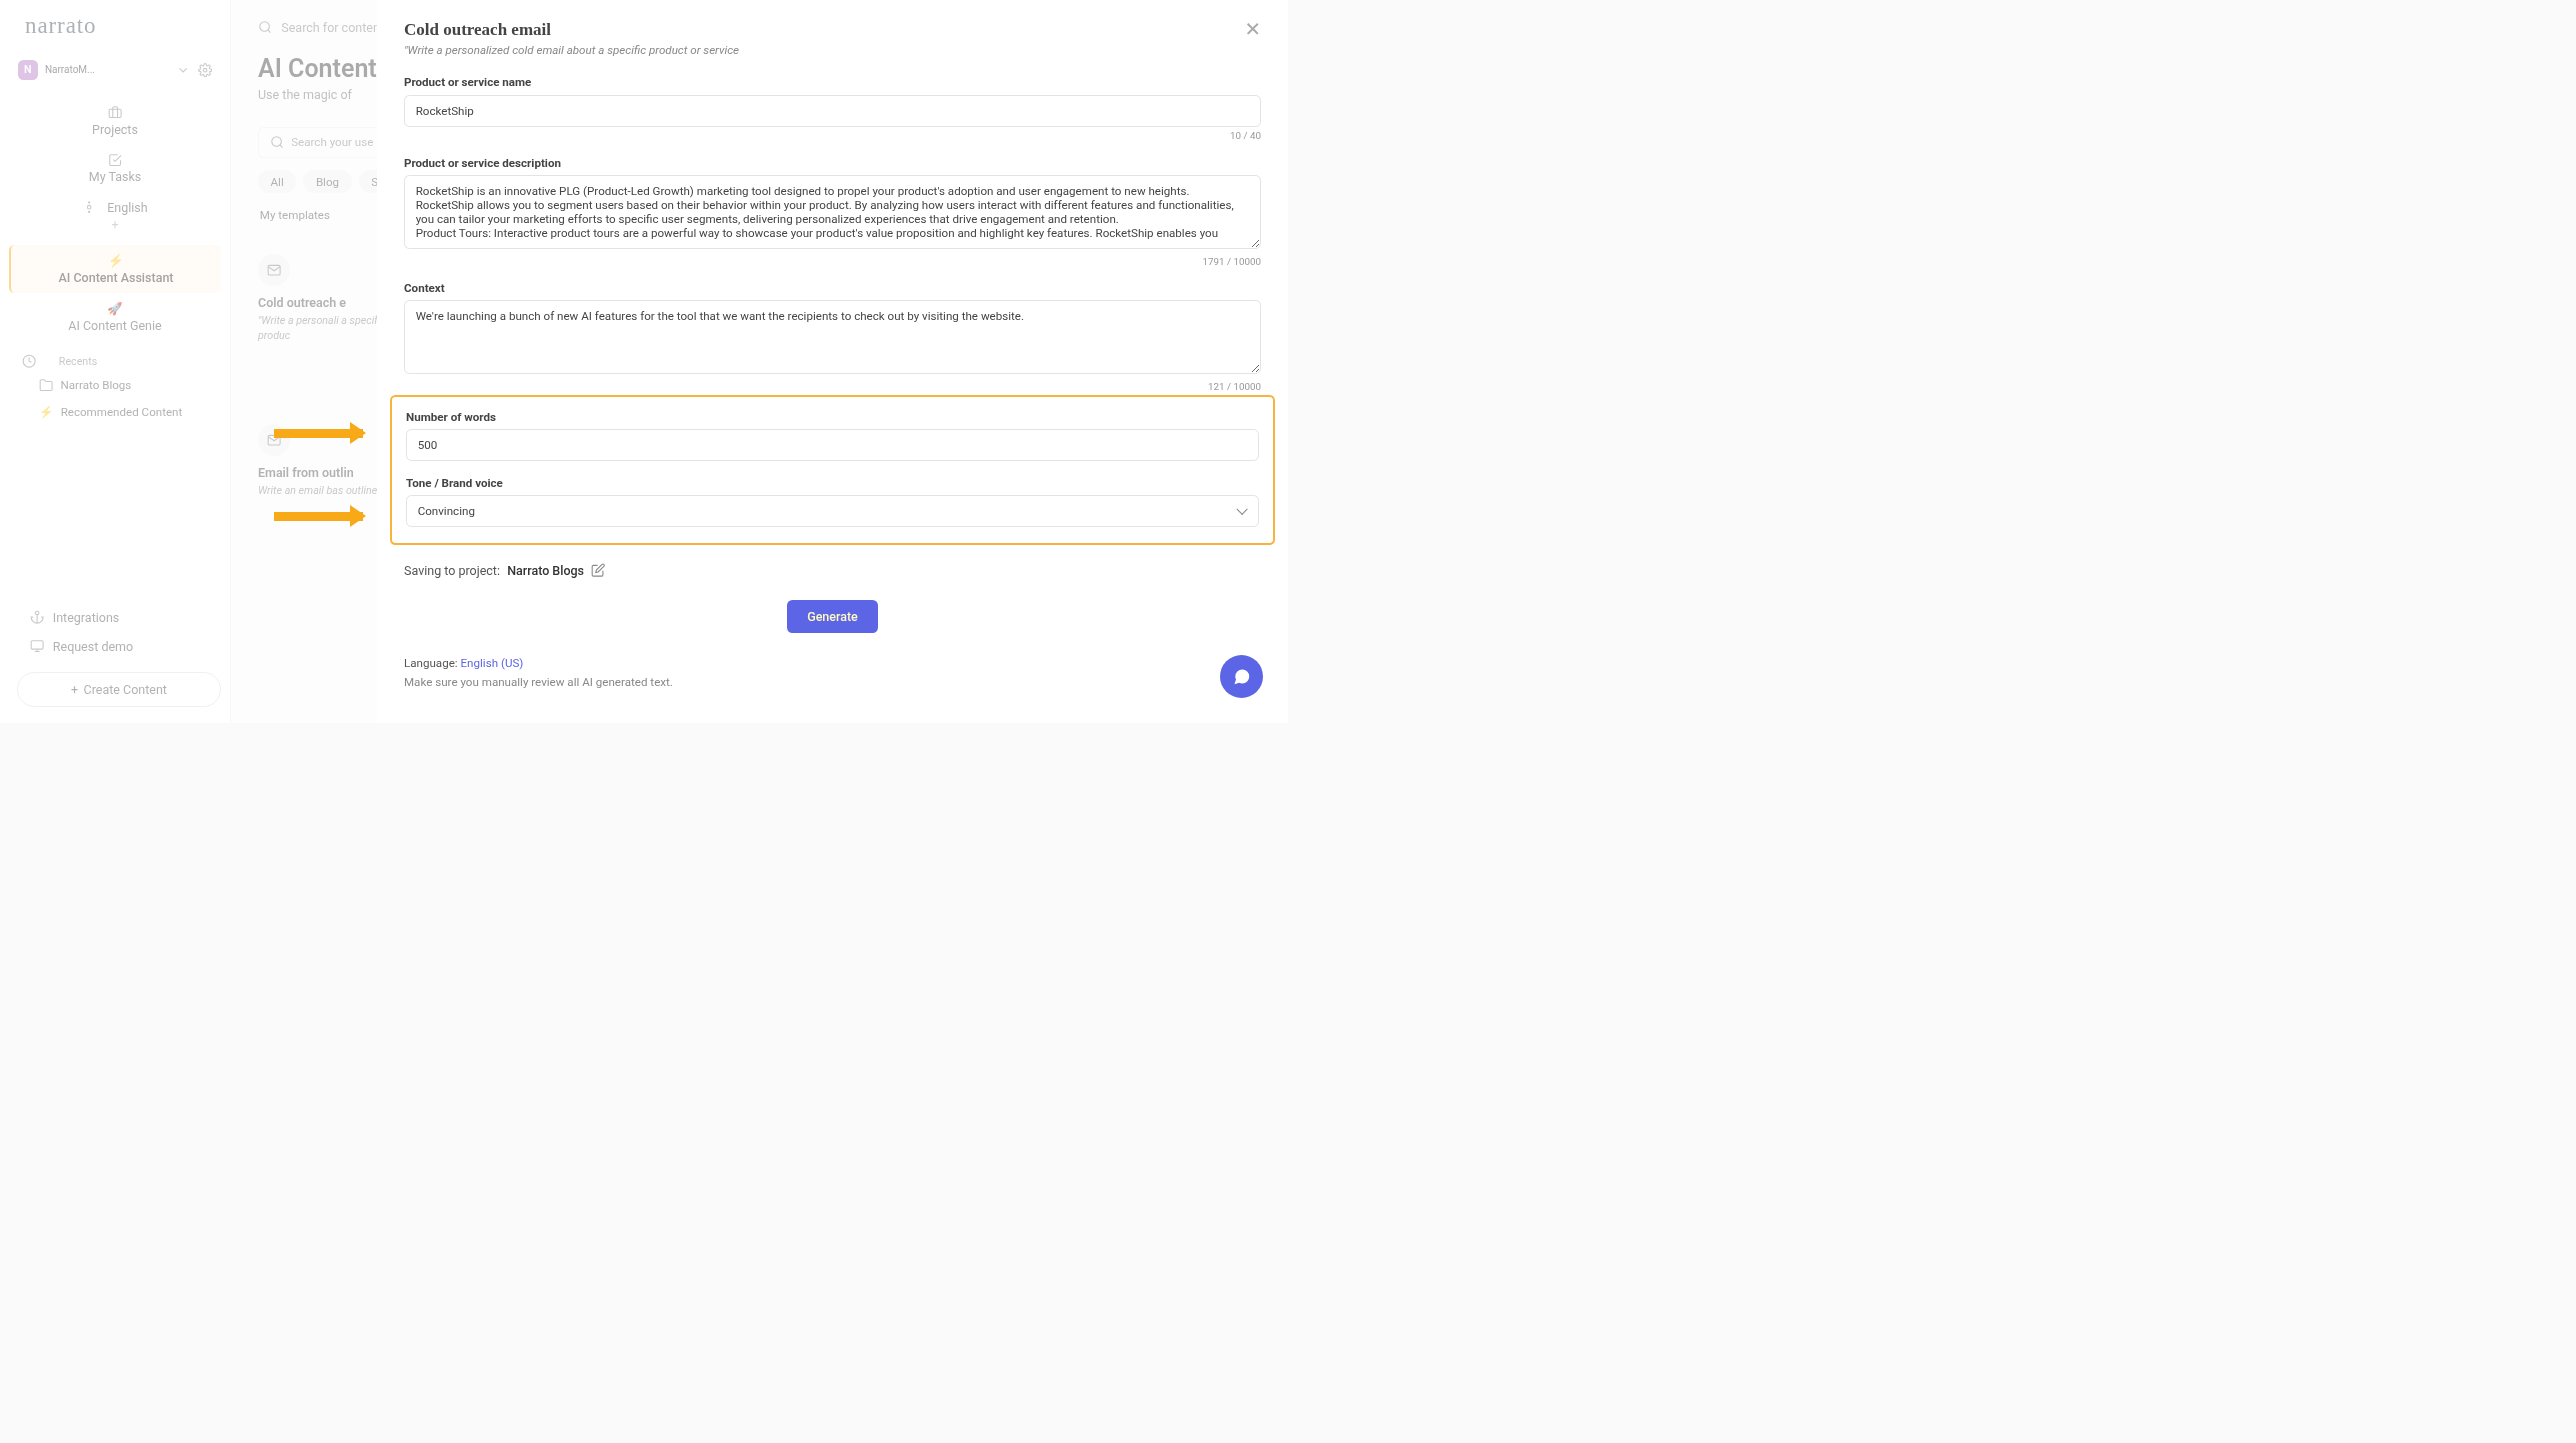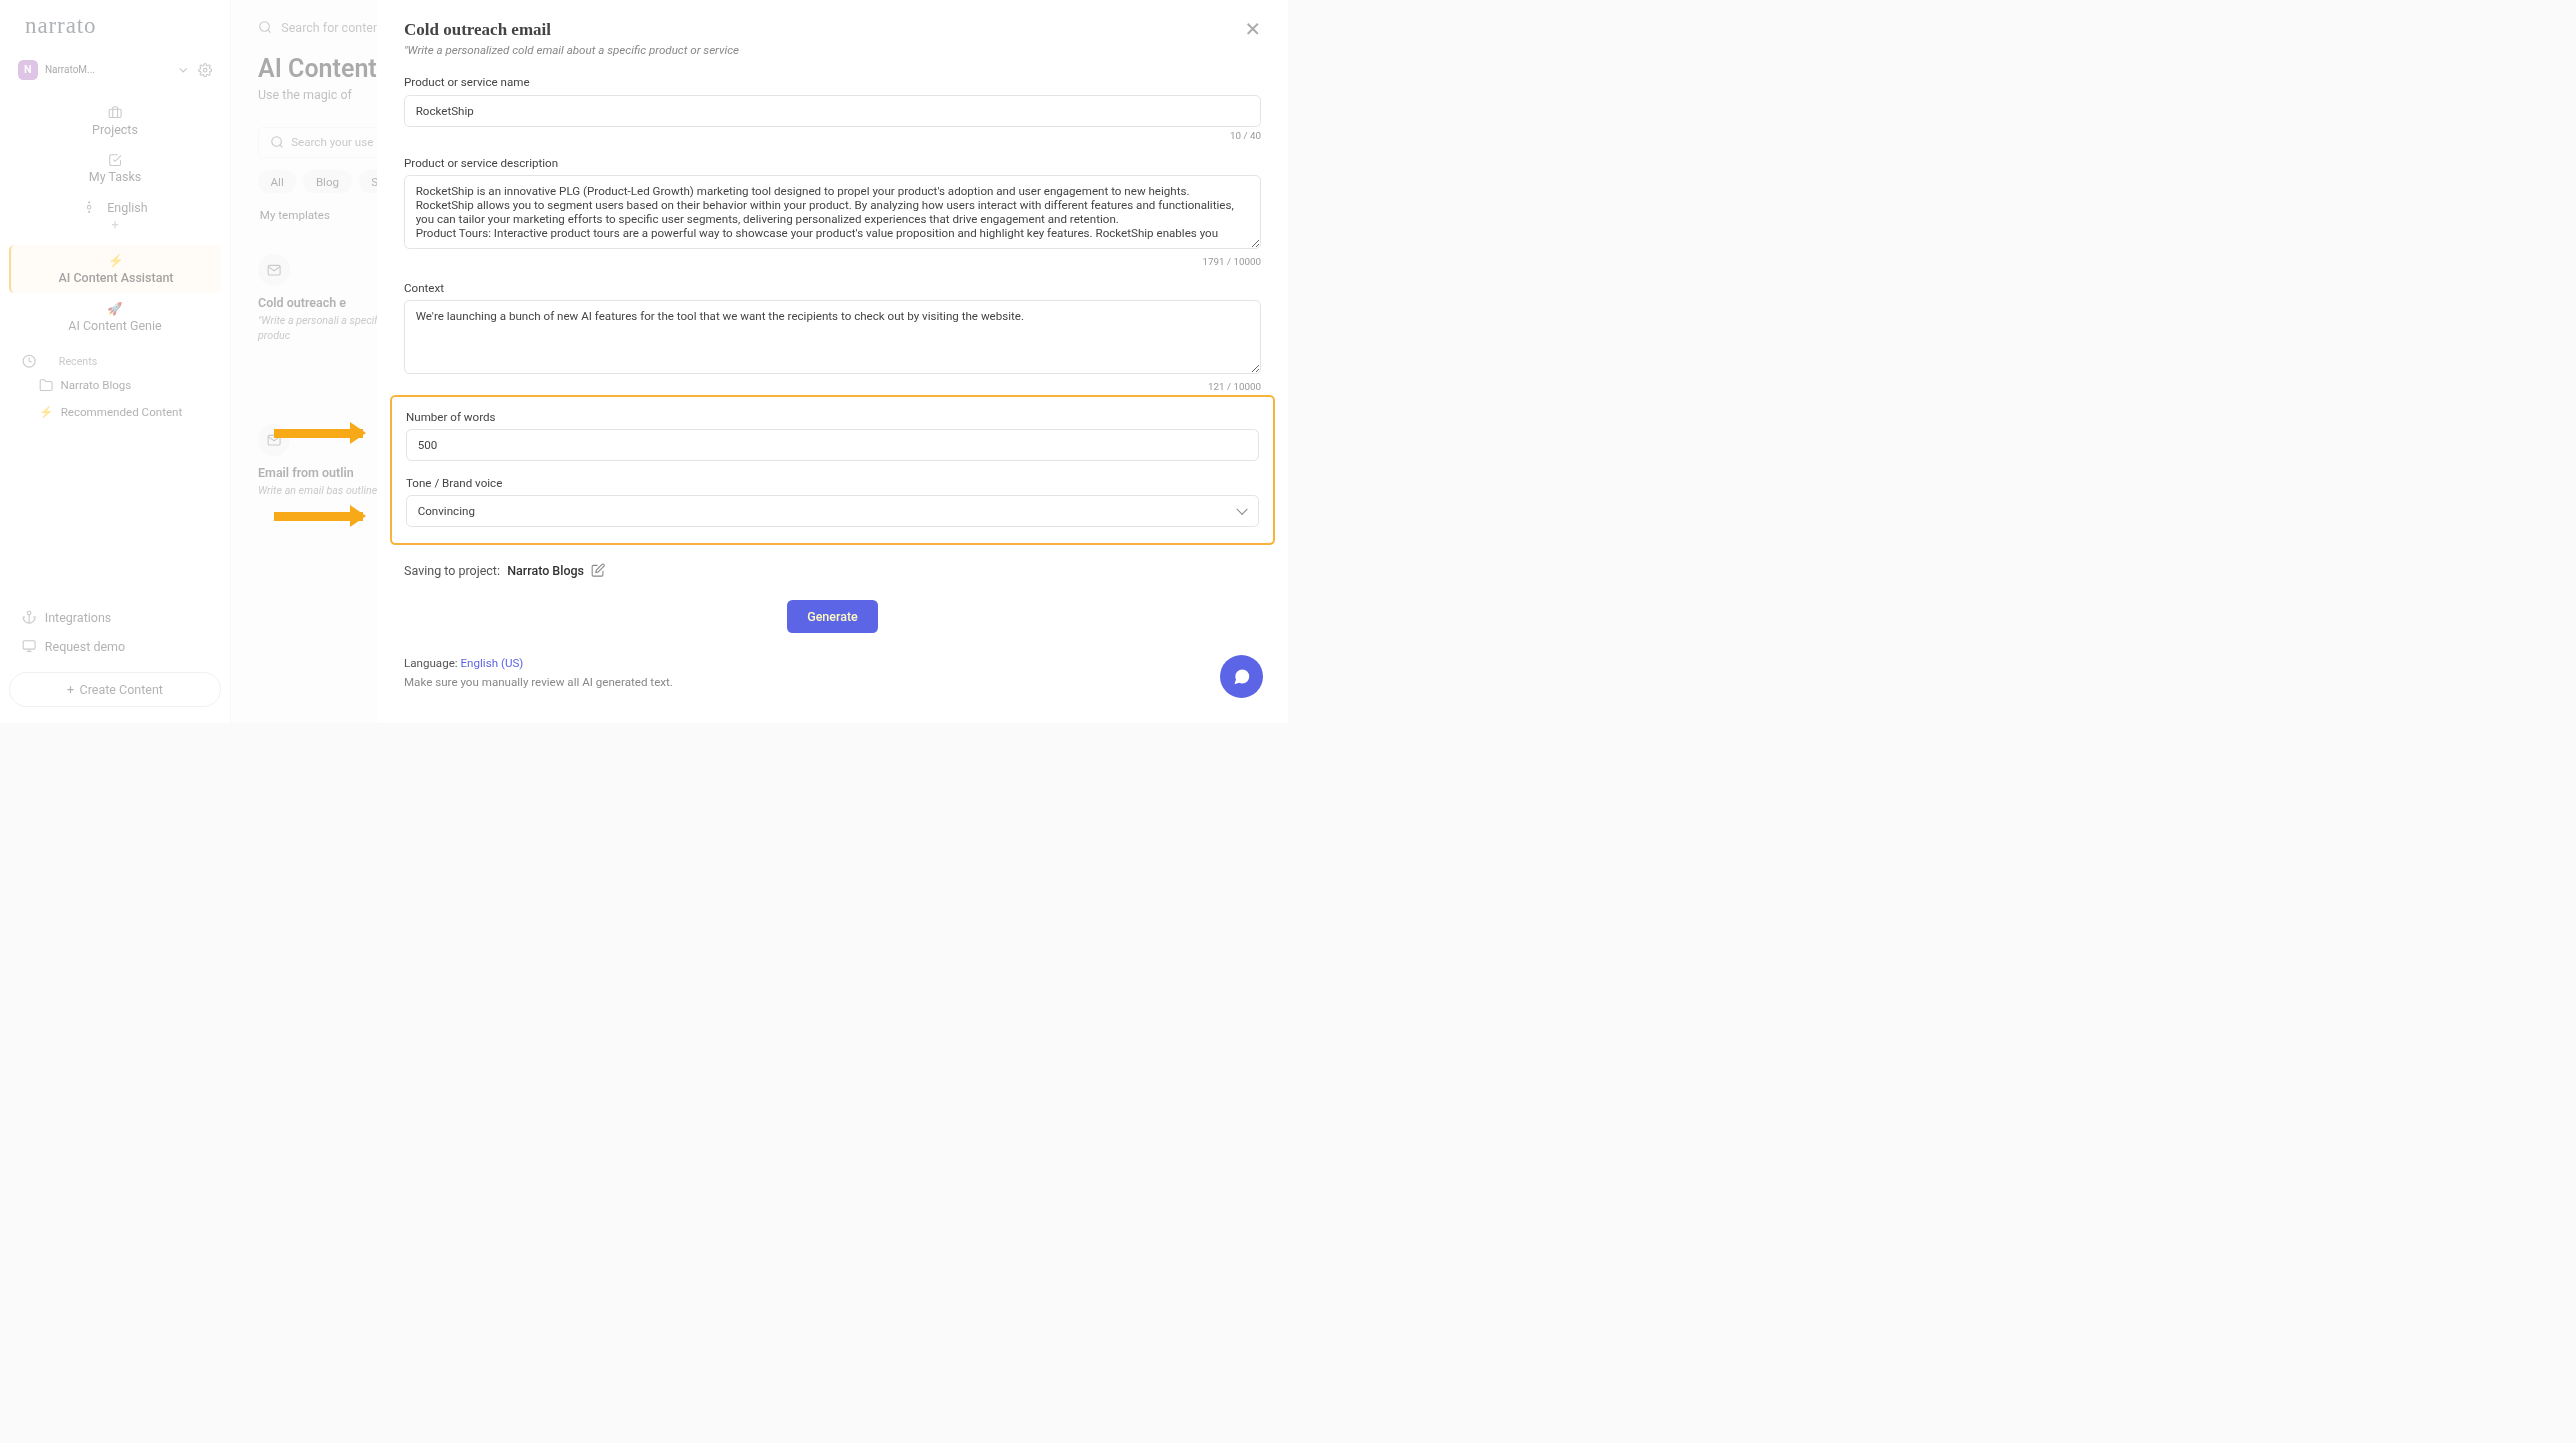--- a/index.html
+++ b/index.html
@@ -9,21 +9,21 @@
   .sidebar { position:absolute; left:0; top:0; width:231px; height:100%; background:#fff; border-right:0.9px solid #eee; padding:12.5px 9px; }
   .logo { font-family:cursive; font-size:23px; color:#4a5560; padding:0 16px 16px; letter-spacing:0.9px; }
   .workspace { display:flex; align-items:center; gap:7.2px; padding:5.4px 9px; margin-bottom:12.5px; }
   .ws-badge { width:19.7px;height:19.7px;border-radius:5.4px;background:#b77cc6;color:#fff;display:flex;align-items:center;justify-content:center;font-size:10.7px;font-weight:600; }
   .ws-name { font-size:10px;color:#444;flex:1; }
   .side-item { display:flex;align-items:center;gap:2px;padding:8px 12.5px;font-size:12.5px;color:#555;border-radius:5.4px;cursor:pointer;flex-direction:column; }
   .side-item.active { border-left:2.7px solid #f7a917;background:#fff7ec;font-weight:500;color:#333; }
   .side-item .emoji { width:16px;text-align:center;font-size:12.5px; }
   .side-sec { font-size:10.7px;color:#888;padding:12.5px 12.5px 3.6px;display:flex;align-items:center;gap:23px; }
   .recent-item { font-size:11.6px;color:#555;padding:6.3px 12.5px 6.3px 30px;display:flex;align-items:center;gap:7.2px; }
-  .bottom-links { position:absolute;bottom:16px;left:9px;right:9px; }
+  .bottom-links { position:absolute;bottom:16px;left:17px;right:9px; }
   .bottom-item { display:flex;align-items:center;gap:9px;padding:7.2px 12.5px;font-size:12.5px;color:#555; }
   .create-btn { margin:10.7px 0 0;border:0.9px solid #ddd;border-radius:19.7px;text-align:center;padding:9px;font-size:12.5px;color:#555;display:flex;align-items:center;justify-content:center;gap:5.4px; }
 
   
   .main { position:absolute;left:231px;top:0;right:0;height:100%;padding:19.7px 27px; }
   .searchbar { display:flex;align-items:center;gap:9px;color:#888;font-size:12.5px;margin-bottom:19.7px; }
   .h1 { font-size:25px;font-weight:600;color:#444;margin:0 0 3.6px; }
   .sub { font-size:12.5px;color:#777;margin-bottom:25px; }
   .use-search { display:flex;align-items:center;gap:7.2px;border:0.9px solid #eee;border-radius:5.4px;padding:7.2px 10.7px;width:233px;font-size:11.6px;color:#888;margin-bottom:12.5px; }
   .pills { display:flex;gap:7.2px;margin-bottom:9px; }
@@ -40,21 +40,21 @@
 
   
   .shade { position:absolute;inset:0;background:rgba(255,255,255,.55);z-index:3; }
 
   
   .modal { position:absolute;left:377px;top:0;right:0;bottom:0;background:#fff;z-index:10;padding:19.7px 27px 27px;overflow:auto; }
   .modal-head { display:flex;align-items:flex-start;margin-bottom:18px; }
   .modal-title { font-size:17px;font-weight:600;color:#444;font-family:Liberation Serif, serif; }
   .modal-sub { font-size:11.6px;font-style:italic;color:#888;margin-top:3.6px; }
   .close { margin-left:auto;font-size:19.7px;color:#aaa;cursor:pointer;line-height:1; }
-  .field-label { font-size:11.6px;font-weight:400;color:#444;margin:14.3px 0 5.4px; }
+  .field-label { font-size:11.6px;font-weight:700;color:#444;margin:14.3px 0 5.4px; }
   .txt,.ta,.sel { width:100%;border:0.9px solid #e3e3e3;border-radius:5.4px;padding:8px 10.7px;font-size:11.6px;color:#444;font-family:inherit; }
   .ta { resize:vertical; }
   .counter { text-align:right;font-size:9.8px;color:#999;margin-top:3.6px; }
   .highlight-box { border:2.7px solid #f7b33a;border-radius:5.4px;padding:12.5px 14.3px 16px;margin:3.6px -14.3px 12.5px; }
   .sel-wrap { position:relative; }
   .sel-wrap:after { content:"";position:absolute;right:12.5px;top:50%;width:7.2px;height:7.2px;border-right:1.3px solid #888;border-bottom:1.3px solid #888;transform:translateY(-70%) rotate(45deg);pointer-events:none; }
   .save-row { font-size:12.5px;color:#555;margin:18px 0 21.5px;display:flex;align-items:center;gap:7.2px; }
   .gen-btn { display:block;margin:0 auto;background:#5c65e5;color:#fef9c3;border:none;border-radius:5.4px;padding:9px 19.7px;font-size:12.5px;font-weight:500;cursor:pointer; }
   .lang-row { font-size:11.6px;color:#555;margin-top:23px; }
   .lang-row a { color:#5c65e5;text-decoration:none; }

